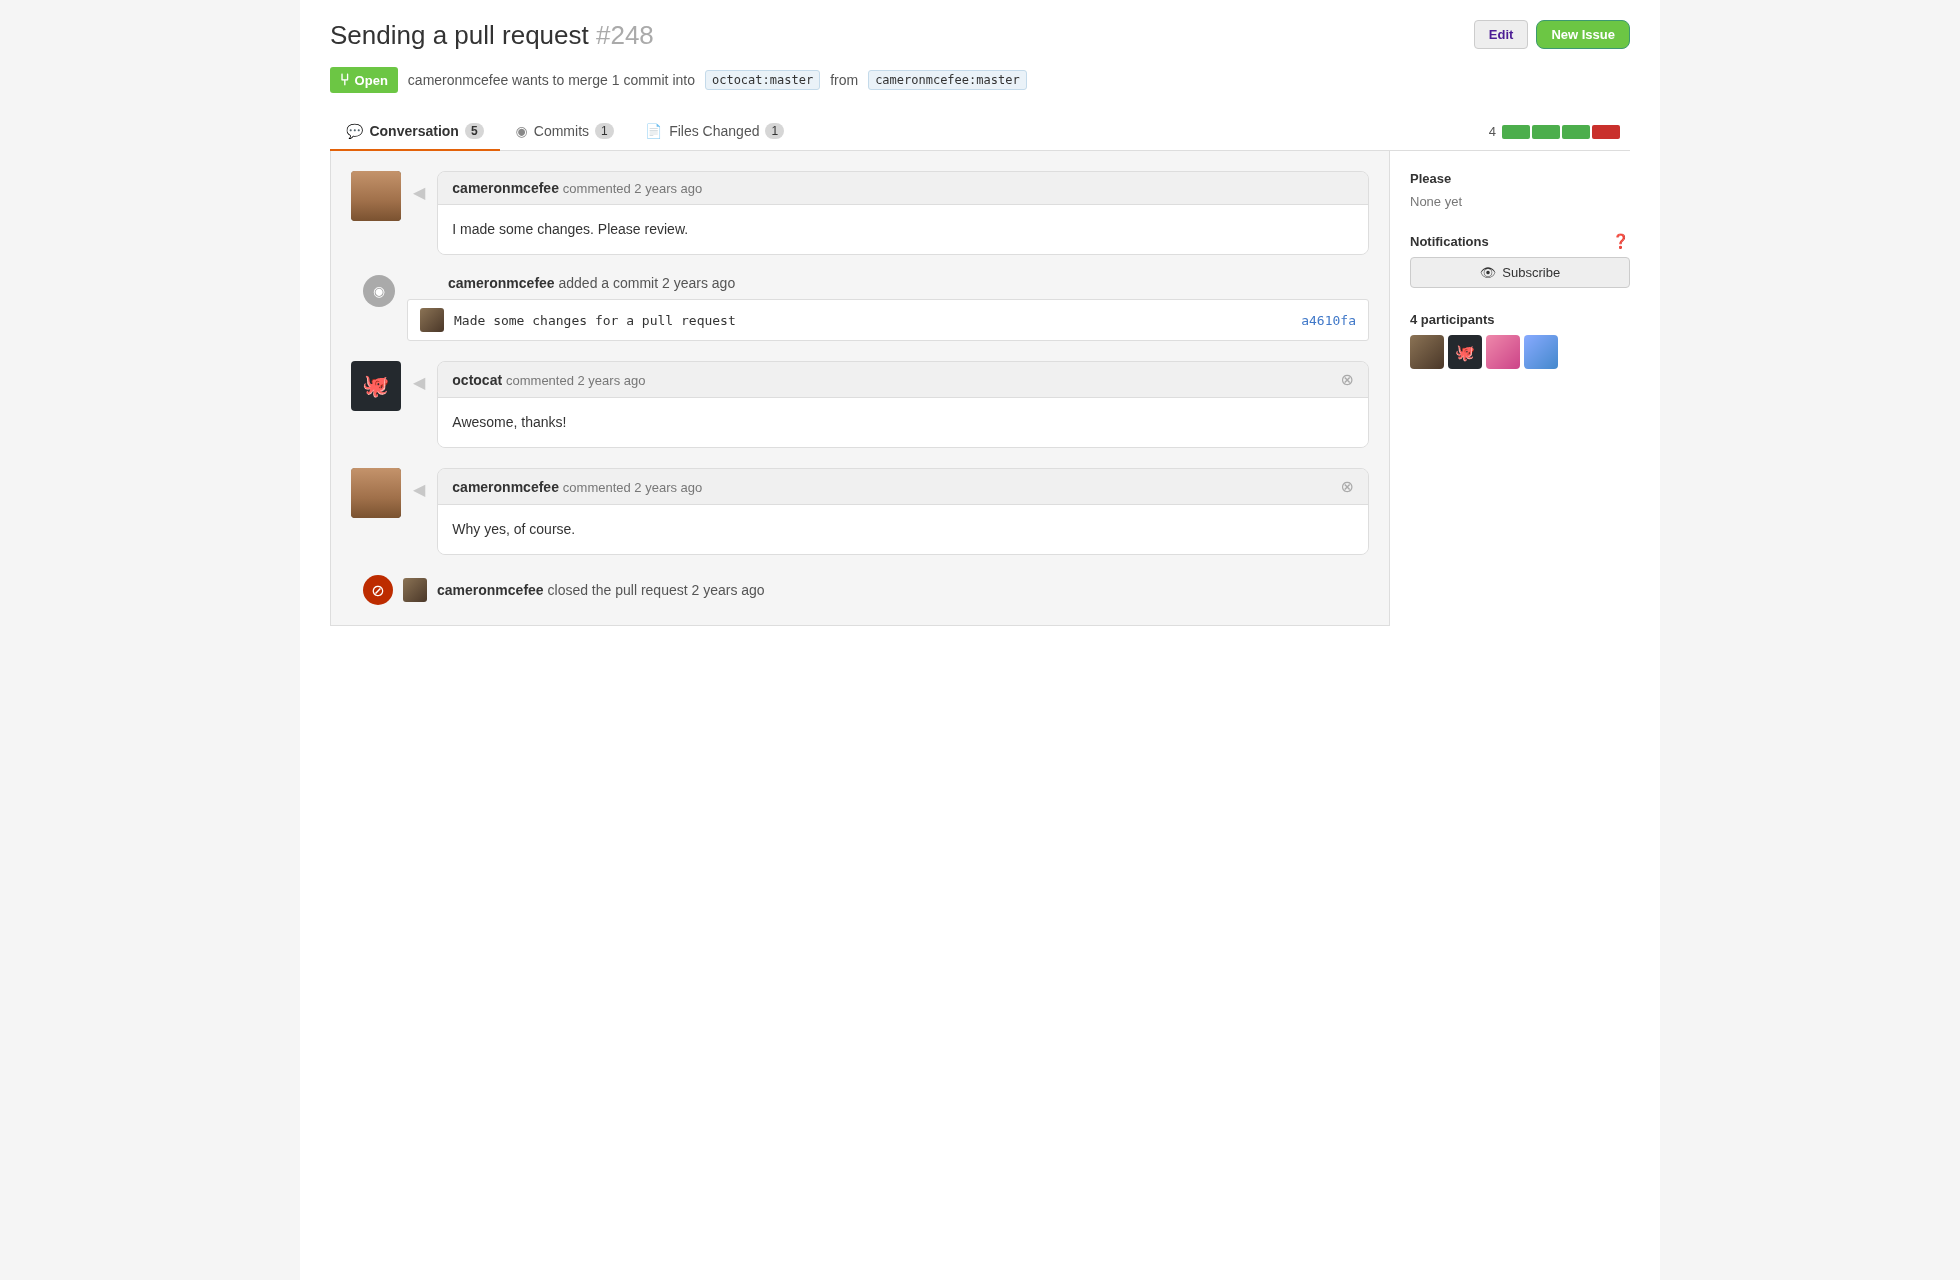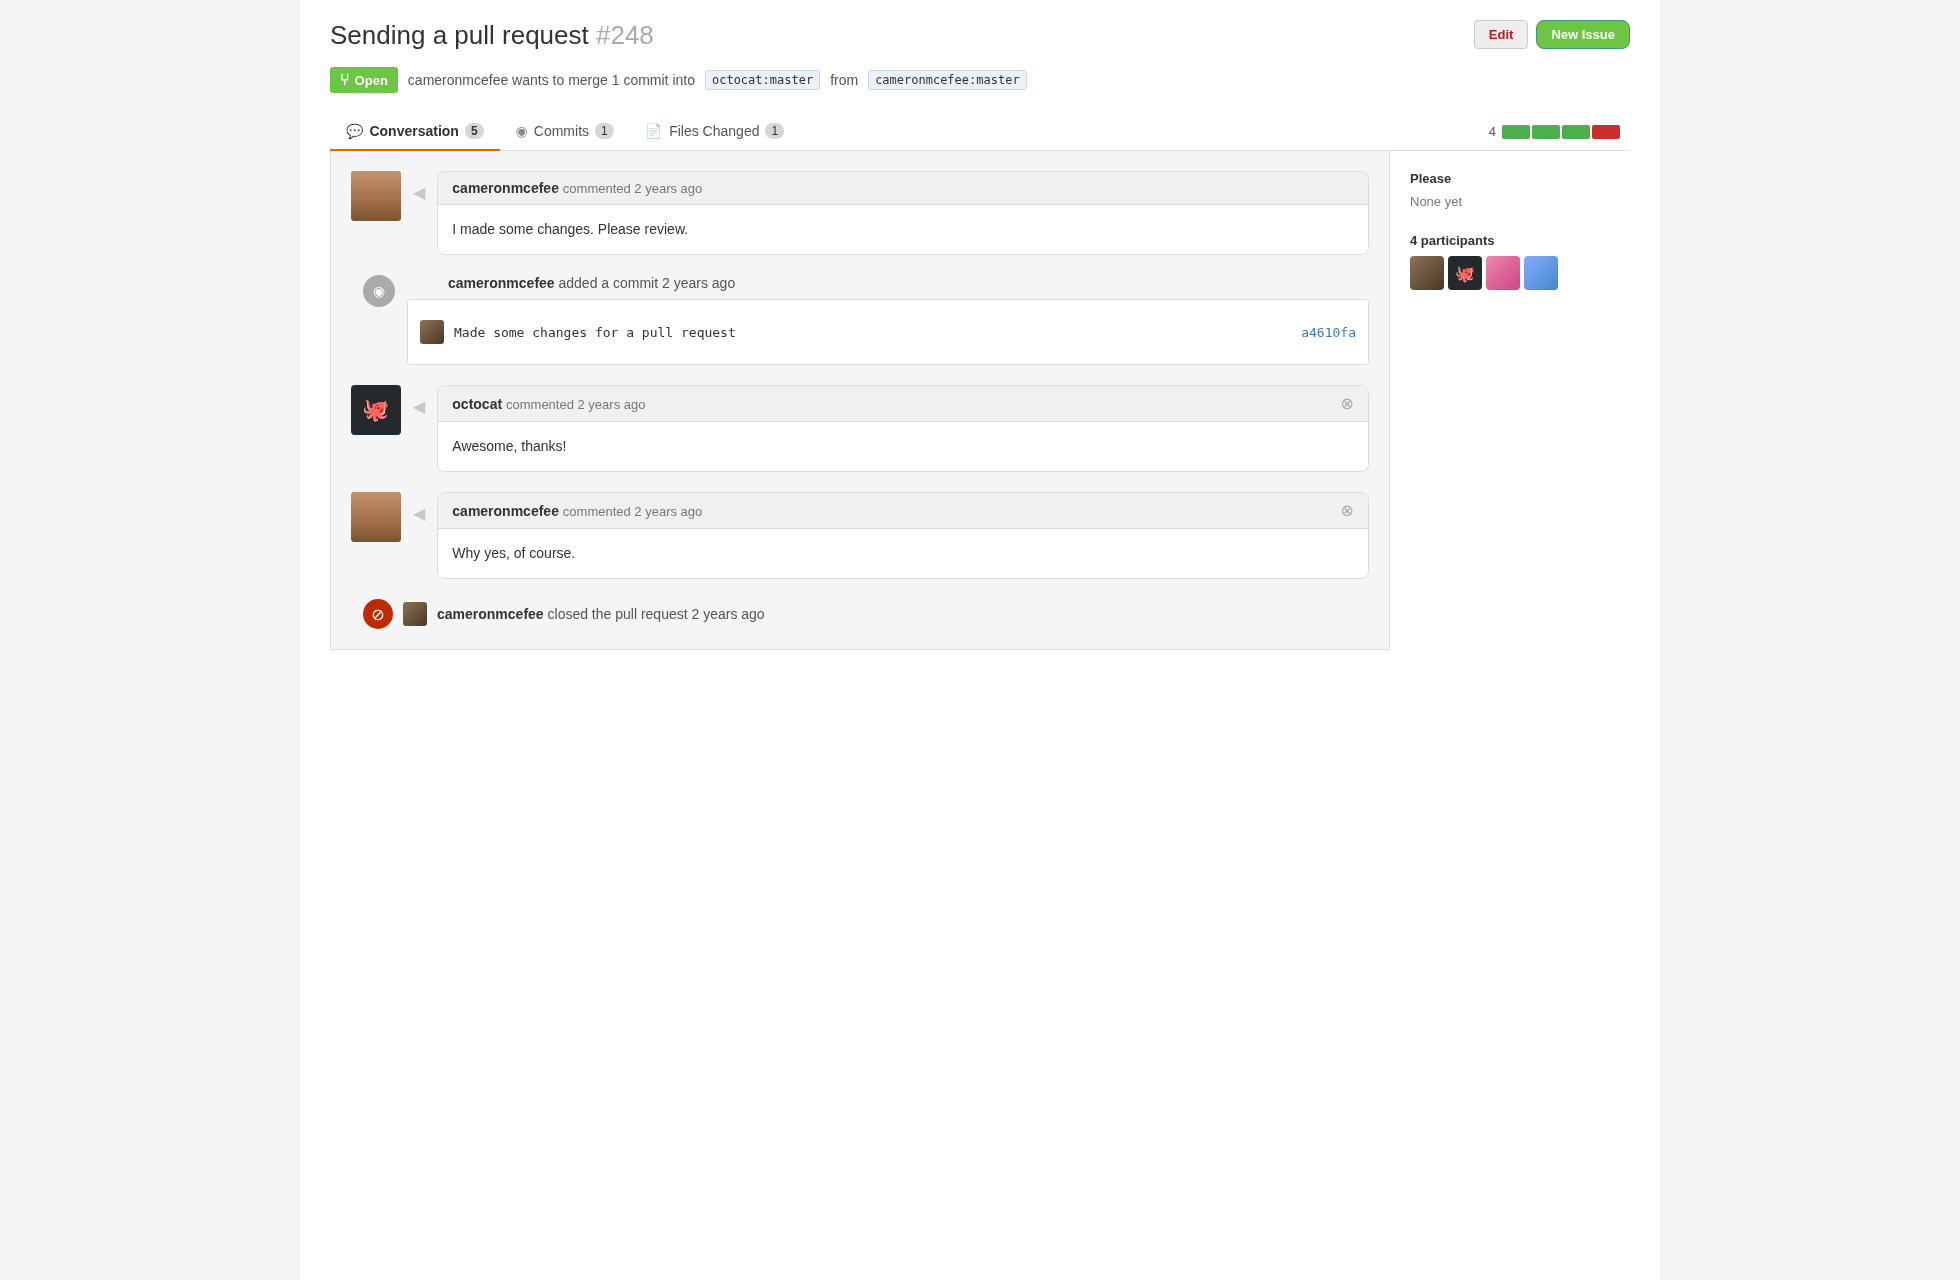--- a/index.html
+++ b/index.html
@@ -35,21 +35,21 @@
     .header-buttons {
       display: flex;
       gap: 8px;
       align-items: center;
     }
     .btn-edit {
       padding: 6px 14px;
       border: 1px solid #ccc;
       border-radius: 4px;
       background: #eee;
-      color: #b91c1c;
+      color: #4c1d95;
       cursor: pointer;
       font-size: 13px;
       font-weight: 600;
     }
     .btn-new-issue {
       padding: 6px 14px;
       border: 1px solid #3d9970;
       border-radius: 8px;
       background: #6cc644;
       color: #fff;
@@ -269,21 +269,21 @@
     .commit-header .author {
       font-weight: 700;
       color: #333;
     }
     .commit-row {
       display: flex;
       align-items: center;
       background: #fff;
       border: 1px solid #ddd;
       border-radius: 3px;
-      padding: 20px 12px;
+      padding: 8px 12px;
       gap: 10px;
       font-family: monospace;
       font-size: 13px;
     }
     .commit-row-avatar {
       width: 24px;
       height: 24px;
       border-radius: 3px;
       background: linear-gradient(135deg, #8B7355, #4A3728);
       flex-shrink: 0;
@@ -551,20 +551,30 @@
 
     <div class="sidebar">
 
       <div class="sidebar-section">
         <div class="sidebar-title">
           <span>Please</span>
         </div>
         <div class="sidebar-value">None yet</div>
       </div>
 
+      <div class="sidebar-section">
+        <div class="sidebar-title">
+          <span>Notifications</span>
+          <span class="sidebar-help">❓</span>
+        </div>
+        <button class="btn-subscribe">
+          <span>👁</span>
+          <span>Subscribe</span>
+        </button>
+      </div>
 
       <div class="sidebar-section">
         <div class="sidebar-title">
           <span>4 participants</span>
         </div>
         <div class="participants-row">
           <div class="participant-avatar cam"></div>
           <div class="participant-avatar oct">🐙</div>
           <div class="participant-avatar p3"></div>
           <div class="participant-avatar p4"></div>

